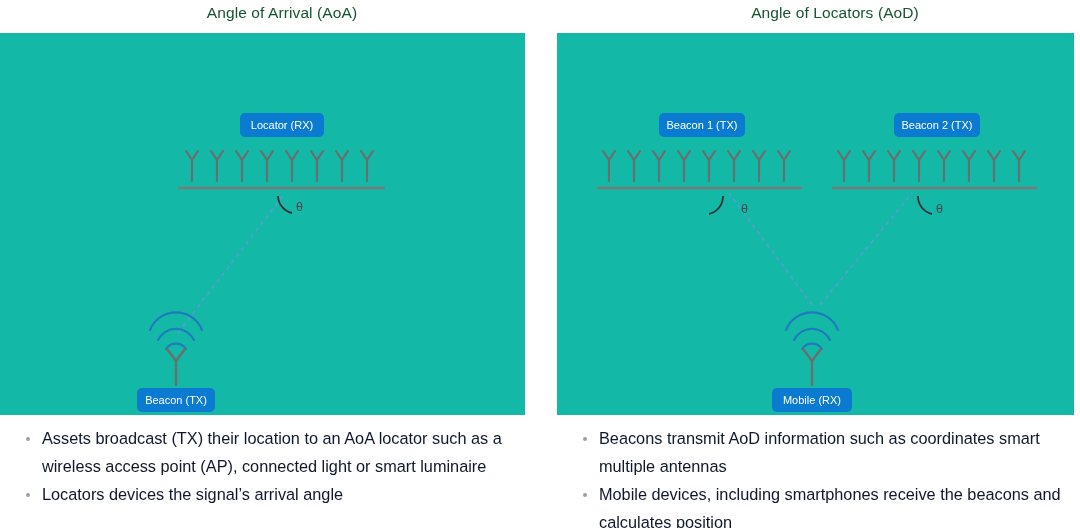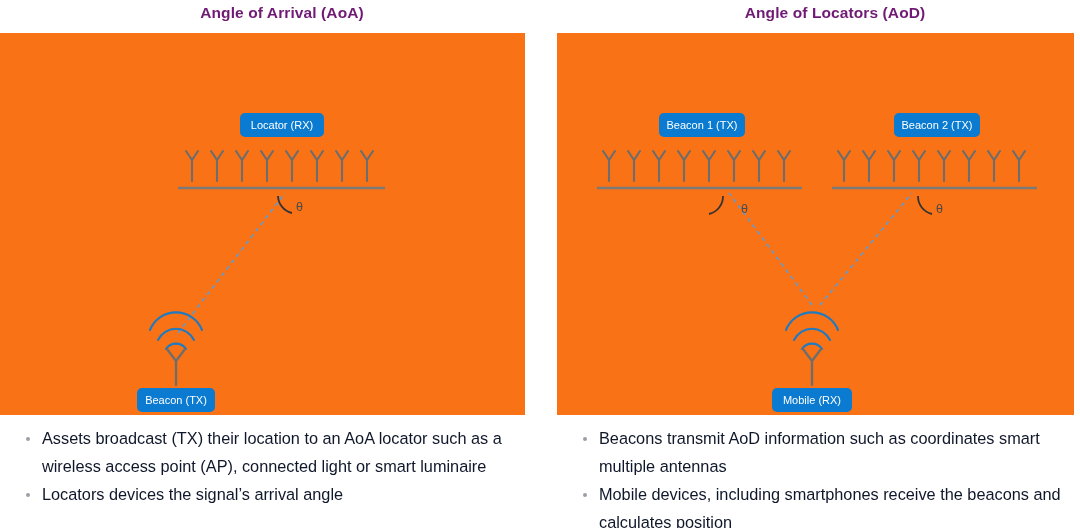--- a/index.html
+++ b/index.html
@@ -22,31 +22,31 @@
   .col {
     position: absolute;
     top: 0;
   }
   .col-left  { left: 0px;   width: 525px; }
   .col-right { left: 557px; width: 517px; }
 
   .panel-title {
     text-align: center;
     font-size: 15.5px;
-    font-weight: bold;
-    color: #701a75;
+    font-weight: normal;
+    color: #14532d;
     letter-spacing: 0.1px;
     height: 33px;
     line-height: 26px;
     margin: 0;
     padding-left: 39px;
   }
   .diagram {
     position: relative;
-    background: #f97316;
+    background: #14b8a6;
     height: 382px;
     overflow: hidden;
   }
   .diagram svg { display: block; }
 
   .bullets {
     margin: 0;
     padding: 10px 6px 0 24px;
     list-style: none;
   }

